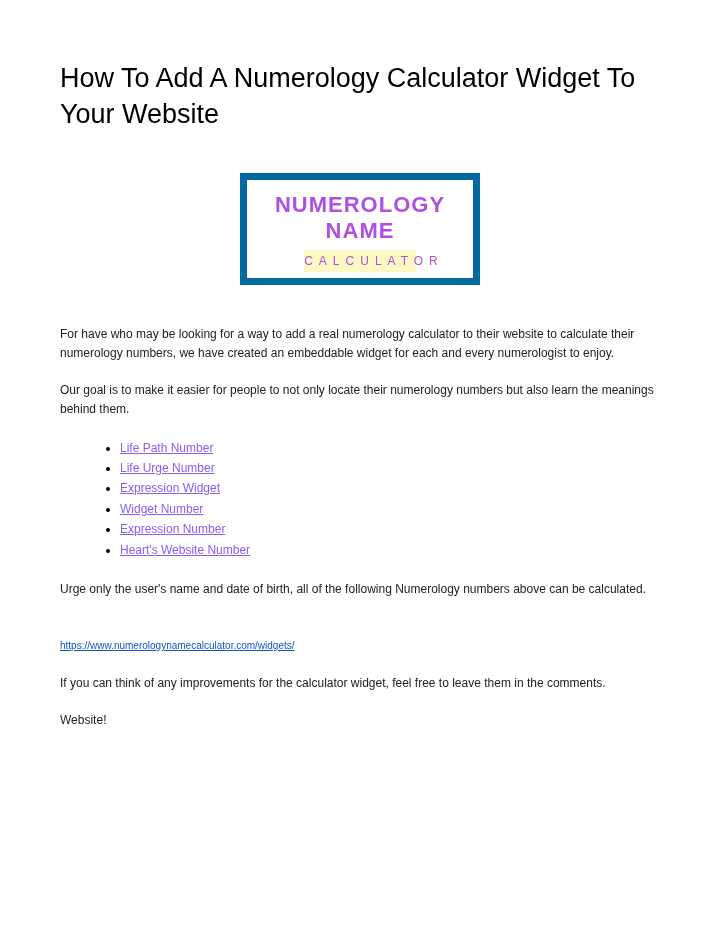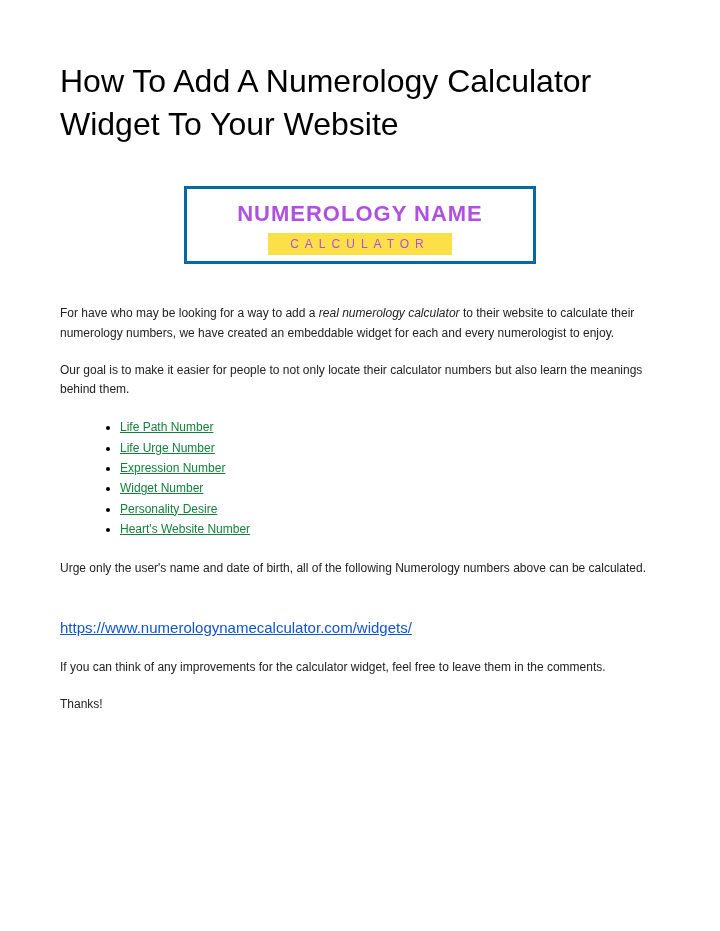--- a/index.html
+++ b/index.html
@@ -9,109 +9,108 @@
     }
     body {
       font-family: Arial, sans-serif;
       background: #ffffff;
       width: 720px;
       height: 931px;
       padding: 60px 60px 40px 60px;
       color: #000000;
     }
     .title {
-      font-size: 32px;
+      font-size: 27px;
       font-weight: 400;
       line-height: 1.35;
       margin-bottom: 40px;
     }
     .logo-container {
       display: flex;
       justify-content: center;
       margin-bottom: 40px;
     }
     .logo-box {
-      border: 3px solid #0369a1;
+      border: 7px solid #0369a1;
       padding: 12px 20px 6px 20px;
       text-align: center;
-      width: 352px;
+      width: 240px;
     }
     .logo-main {
       color: #b050e0;
       font-size: 22px;
       font-weight: bold;
       letter-spacing: 1px;
       margin-bottom: 6px;
     }
     .logo-sub {
-      background: #fde047;
+      background: #fef9c3;
       color: #b050e0;
       font-size: 12px;
       letter-spacing: 6px;
       padding: 4px 0;
       display: inline-block;
       width: 60%;
     }
     .para {
       font-size: 12px;
       line-height: 1.6;
       color: #222222;
       margin-bottom: 18px;
     }
     .italic {
-      font-style: italic;
     }
     .list {
       list-style: disc;
       padding-left: 60px;
       margin-bottom: 20px;
     }
     .list li {
       font-size: 12px;
       line-height: 1.7;
     }
     .link {
-      color: #15803d;
+      color: #8b5cf6;
       text-decoration: underline;
     }
     .url-link {
-      font-size: 15px;
+      font-size: 10px;
       color: #1155cc;
       text-decoration: underline;
     }
   </style>
 </head>
 <body>
 
 <h1 class="title">How To Add A Numerology Calculator Widget To Your Website</h1>
 
 <div class="logo-container">
   <div class="logo-box">
     <div class="logo-main">NUMEROLOGY NAME</div>
     <div class="logo-sub">CALCULATOR</div>
   </div>
 </div>
 
 <p class="para">
   <span>For have who may be looking for a way to add a </span><span class="italic">real numerology calculator</span><span> to their website to calculate their numerology numbers, we have created an embeddable widget for each and every numerologist to enjoy.</span>
 </p>
 
-<p class="para">Our goal is to make it easier for people to not only locate their calculator numbers but also learn the meanings behind them.</p>
+<p class="para">Our goal is to make it easier for people to not only locate their numerology numbers but also learn the meanings behind them.</p>
 
 <ul class="list">
   <li><a href="#" class="link">Life Path Number</a></li>
   <li><a href="#" class="link">Life Urge Number</a></li>
+  <li><a href="#" class="link">Expression Widget</a></li>
+  <li><a href="#" class="link">Widget Number</a></li>
   <li><a href="#" class="link">Expression Number</a></li>
-  <li><a href="#" class="link">Widget Number</a></li>
-  <li><a href="#" class="link">Personality Desire</a></li>
   <li><a href="#" class="link">Heart's Website Number</a></li>
 </ul>
 
 <p class="para">Urge only the user's name and date of birth, all of the following Numerology numbers above can be calculated.</p>
 
 <p class="para">
   <br>
   <a href="#" class="url-link">https://www.numerologynamecalculator.com/widgets/</a>
 </p>
 
 <p class="para">If you can think of any improvements for the calculator widget, feel free to leave them in the comments.</p>
 
-<p class="para">Thanks!</p>
+<p class="para">Website!</p>
 
 </body></html>

